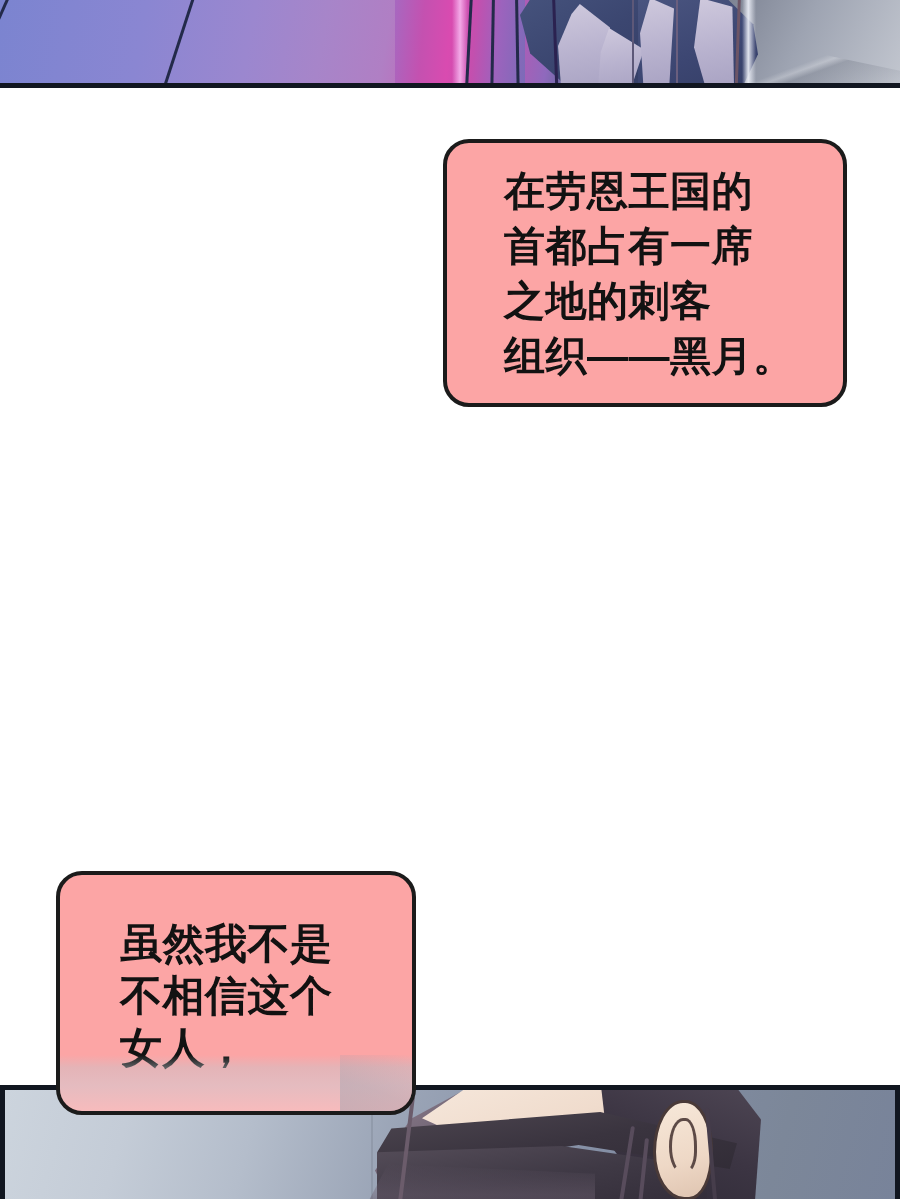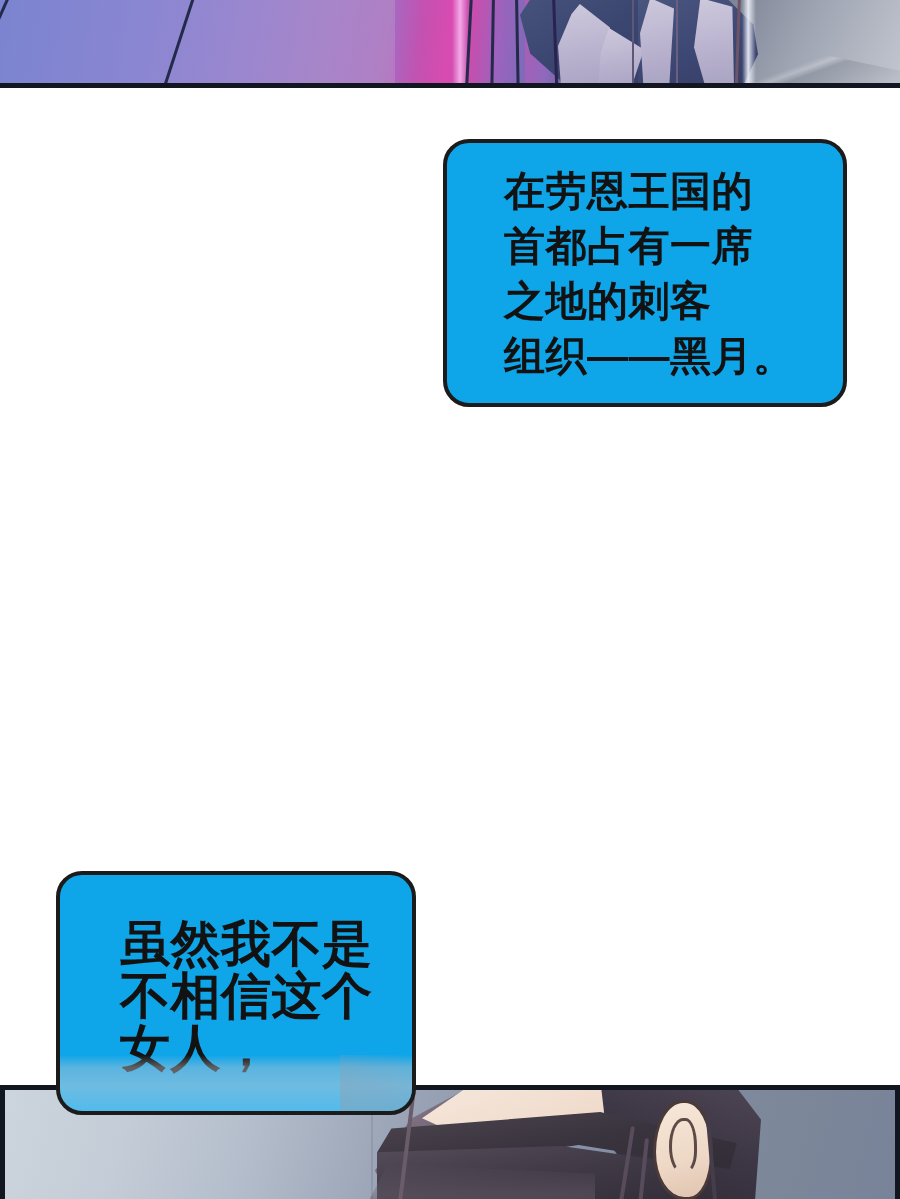--- a/index.html
+++ b/index.html
@@ -136,21 +136,21 @@
     left: 0;
     top: 88px;
     width: 900px;
     height: 997px;
     background: #ffffff;
   }
 
   
   .bubble {
     position: absolute;
-    background: #0ea5e9;
+    background: #fca5a5;
     border: 4px solid #1b1b1b;
     border-radius: 26px;
     box-sizing: border-box;
     display: flex;
     align-items: center;
   }
   .bubble-text {
     color: #121212;
     font-weight: 700;
     letter-spacing: 0.5px;
@@ -174,21 +174,21 @@
   #bubble-thought {
     left: 56px;
     top: 871px;
     width: 360px;
     height: 244px;
     align-items: flex-start;
     overflow: hidden;
     z-index: 5;
   }
   #bubble-thought .bubble-text {
-    font-size: 50px;
+    font-size: 42px;
     line-height: 52px;
     padding-left: 60px;
     padding-right: 12px;
     padding-top: 43px;
   }
   
   .bubble-tint {
     position: absolute;
     left: 0;
     bottom: 0;

